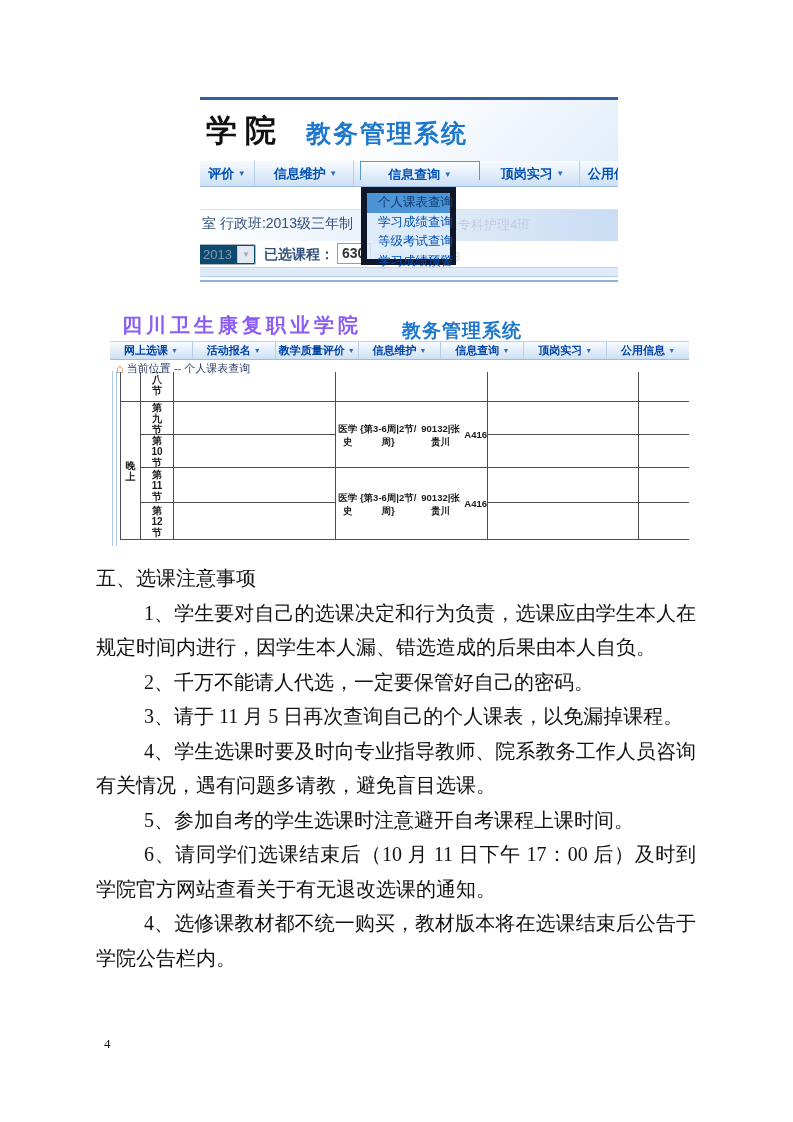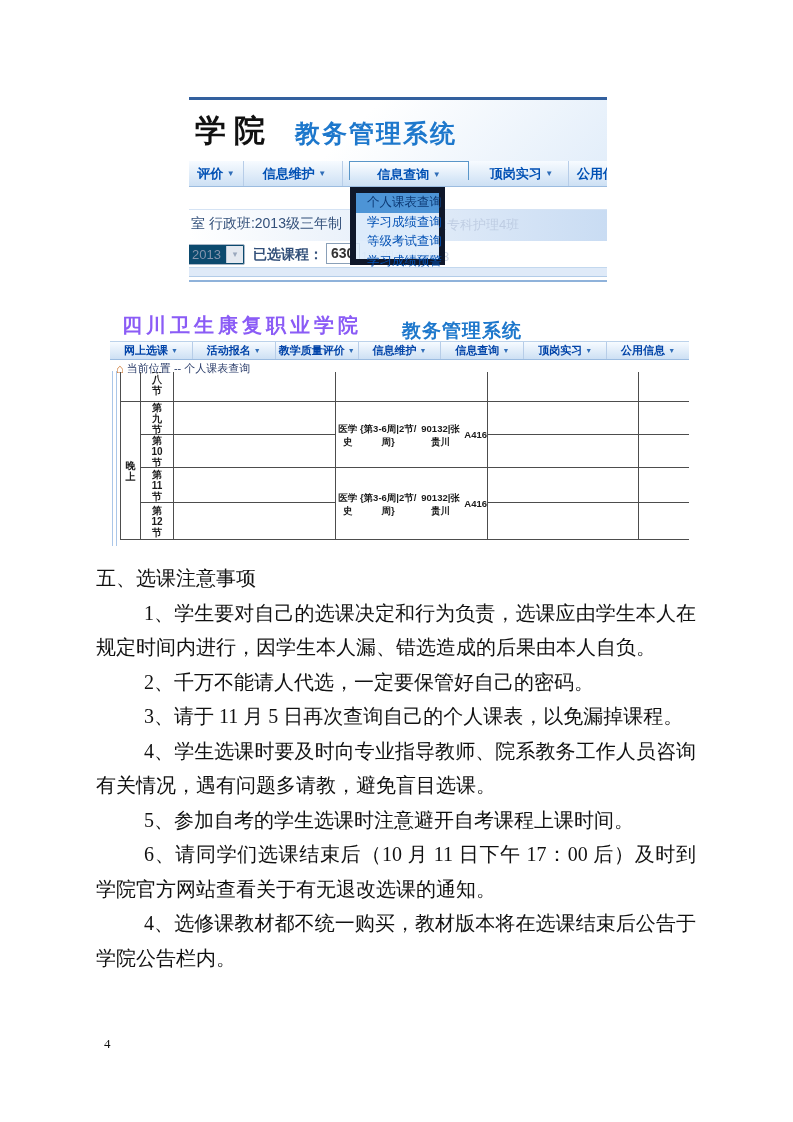--- a/index.html
+++ b/index.html
@@ -4,21 +4,21 @@
 <style>
   * { margin:0; padding:0; box-sizing:border-box; }
   html,body { background:#ffffff; }
   .page {
     position:relative; width:793px; height:1122px; background:#ffffff;
     font-family:"Liberation Sans", sans-serif; overflow:hidden;
   }
 
   
   .shot1 {
-    position:absolute; left:189px; top:97px; width:418px; height:186px;
+    position:absolute; left:200px; top:97px; width:418px; height:186px;
     background:#ffffff; overflow:hidden;
   }
   .shot1 .topline { position:absolute; left:0; top:0; width:100%; height:3px; background:#33609e; }
   .shot1 .hdr {
     position:absolute; left:0; top:3px; width:100%; height:61px;
     background:linear-gradient(135deg,#ffffff 40%,#e3eefa 100%);
   }
   .brand-partial {
     position:absolute; left:6px; top:10px; font-family:"Liberation Serif",serif;
     font-weight:bold; font-size:31px; color:#111; letter-spacing:8px;

